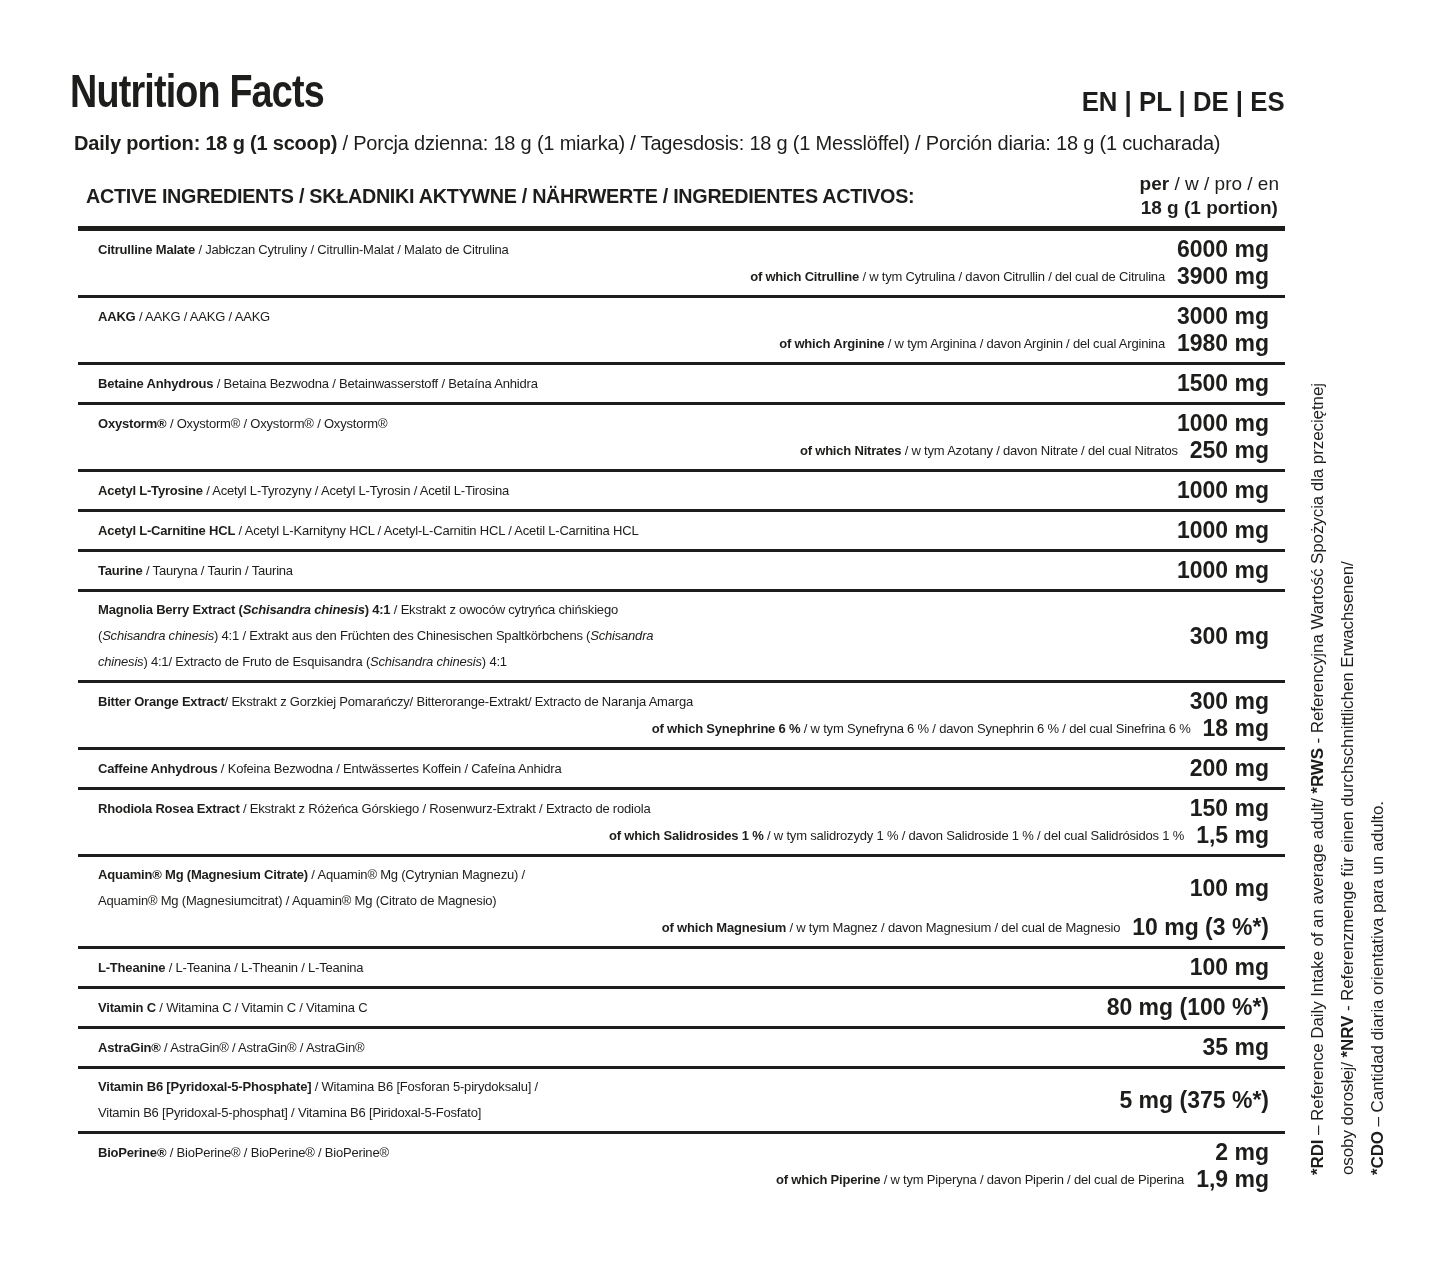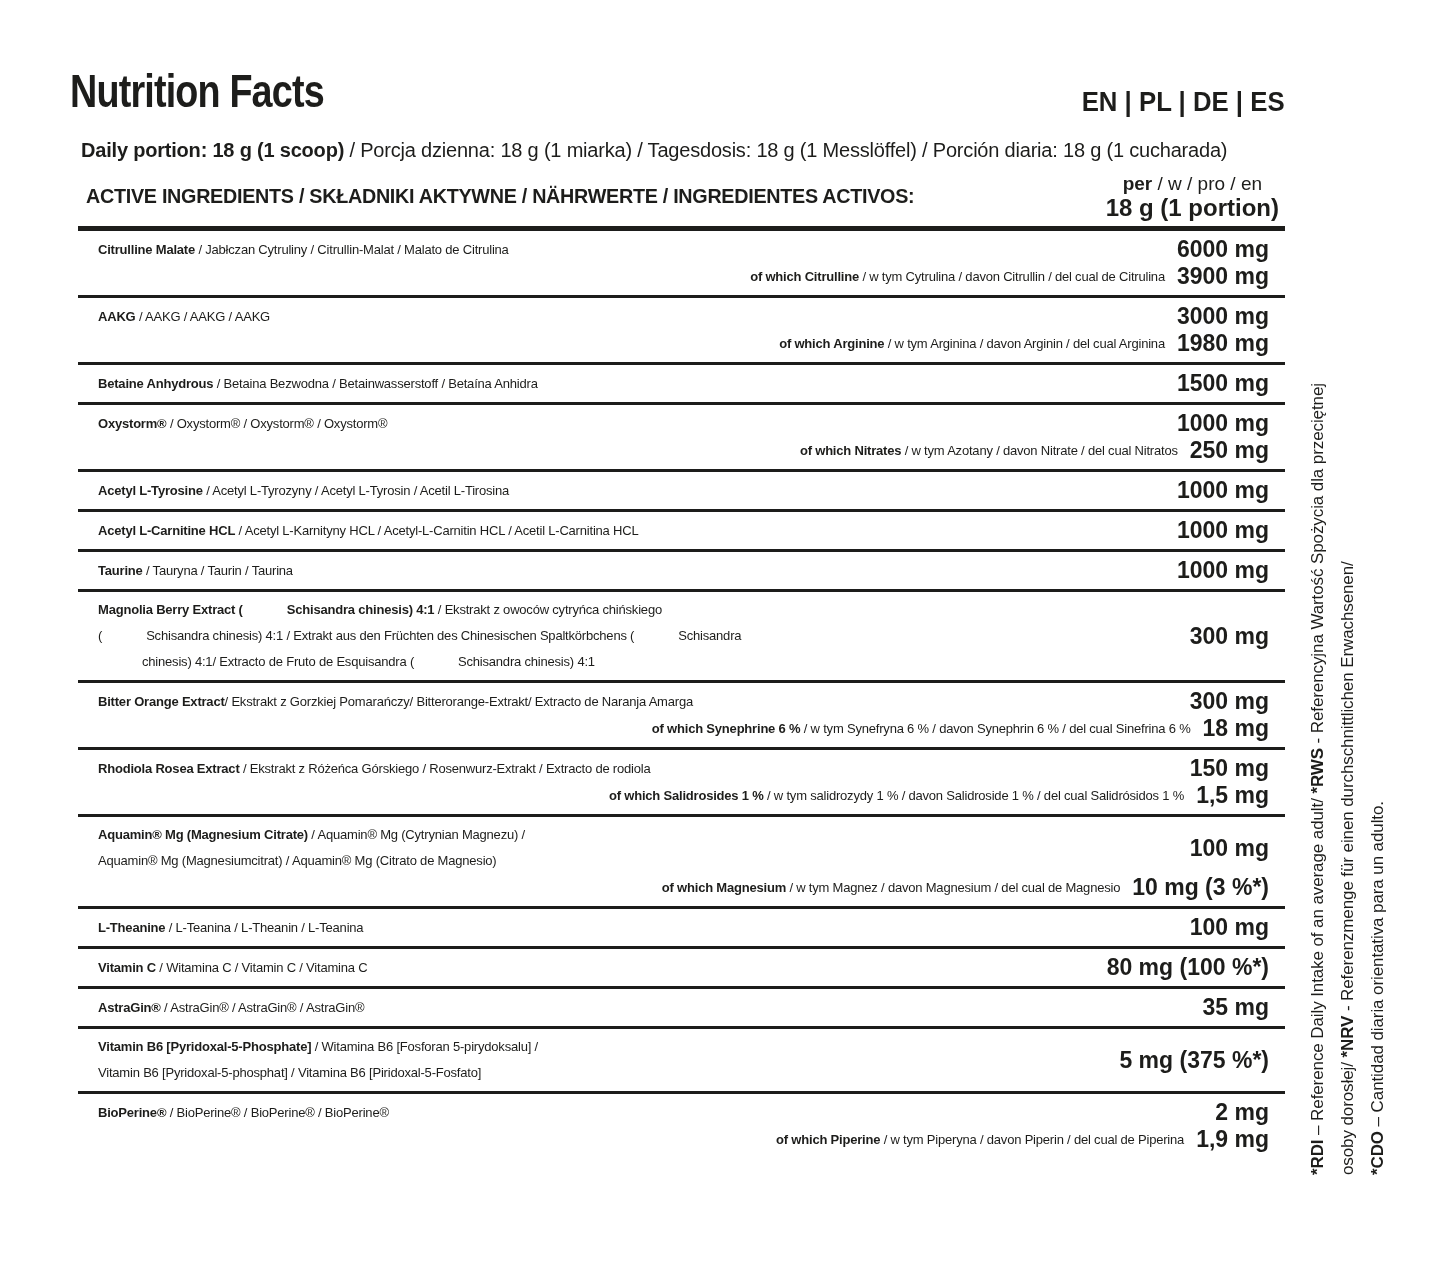--- a/index.html
+++ b/index.html
@@ -4,57 +4,57 @@
 <style>
   html,body{margin:0;padding:0;}
   body{
     width:1445px;height:1264px;
     background:#ffffff;color:#1d1d1b;
     font-family:"Liberation Sans",sans-serif;
     position:relative;overflow:hidden;
     -webkit-font-smoothing:antialiased;
   }
   .b{font-weight:bold;}
-  .i{margin-left:44px;}
+  .i{font-style:italic;}
   .page{position:absolute;inset:0;}
 
   
   .top{
     position:absolute;left:70px;top:64px;right:160px;
     display:flex;justify-content:space-between;align-items:flex-end;
   }
   .title{
     margin:0;font-size:46px;font-weight:bold;letter-spacing:-1px;
     transform:scaleX(.82);transform-origin:left top;white-space:nowrap;
   }
   .langs{
     font-size:28px;font-weight:bold;letter-spacing:0px;margin-top:6px;
     transform:scaleX(.92);transform-origin:right top;white-space:nowrap;
   }
   .subtitle{
-    position:absolute;left:70px;top:128px;right:63px;margin:11px;
+    position:absolute;left:70px;top:128px;right:63px;margin:4px;
     font-size:20px;letter-spacing:-0.2px;white-space:nowrap;
   }
 
   
   .table{
     position:absolute;left:78px;top:168px;width:1207px;
   }
   .thead{
     display:flex;justify-content:space-between;align-items:center;
     border-bottom:5px solid #1d1d1b;
     padding:4px 6px 6px 8px;
   }
   .th-left{
     font-size:21px;font-weight:bold;letter-spacing:-0.3px;white-space:nowrap;
     transform:scaleX(.94);transform-origin:left center;
   }
   .th-right{text-align:center;line-height:24px;white-space:nowrap;}
   .per-line{font-size:19px;}
-  .portion-line{font-size:24px;}
+  .portion-line{font-size:19px;}
 
   .row{
     border-bottom:3px solid #1d1d1b;
     padding:5px 0 5px 0;
   }
   .row:last-child{border-bottom:none;}
   .seg{
     display:flex;justify-content:space-between;align-items:center;
   }
   .seg .name{flex:1 1 auto;padding-left:20px;font-size:13px;line-height:26px;letter-spacing:-0.2px;}
@@ -188,20 +188,28 @@
           <div class="seg indent">
             <div class="name">
               <div class="ln"><span class="b">of which Synephrine 6 %</span><span> / w tym Synefryna 6 % / davon Synephrin 6 % / del cual Sinefrina 6 %</span></div>
             </div>
             <div class="val">18 mg</div>
           </div>
         </div>
         <div class="row">
           <div class="seg">
             <div class="name">
+              <div class="ln"><span class="b">Caffeine Anhydrous</span><span> / Kofeina Bezwodna / Entwässertes Koffein / Cafeína Anhidra</span></div>
+            </div>
+            <div class="val">200 mg</div>
+          </div>
+        </div>
+        <div class="row">
+          <div class="seg">
+            <div class="name">
               <div class="ln"><span class="b">Rhodiola Rosea Extract</span><span> / Ekstrakt z Różeńca Górskiego / Rosenwurz-Extrakt / Extracto de rodiola</span></div>
             </div>
             <div class="val">150 mg</div>
           </div>
           <div class="seg indent">
             <div class="name">
               <div class="ln"><span class="b">of which Salidrosides 1 %</span><span> / w tym salidrozydy 1 % / davon Salidroside 1 % / del cual Salidrósidos 1 %</span></div>
             </div>
             <div class="val">1,5 mg</div>
           </div>

